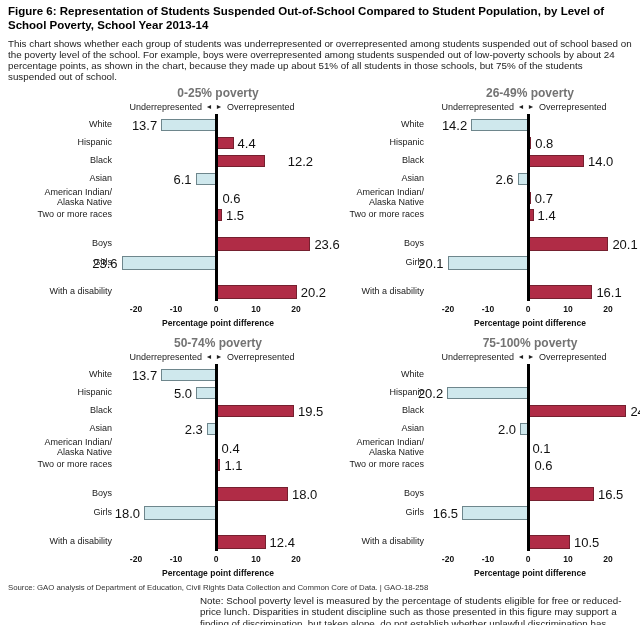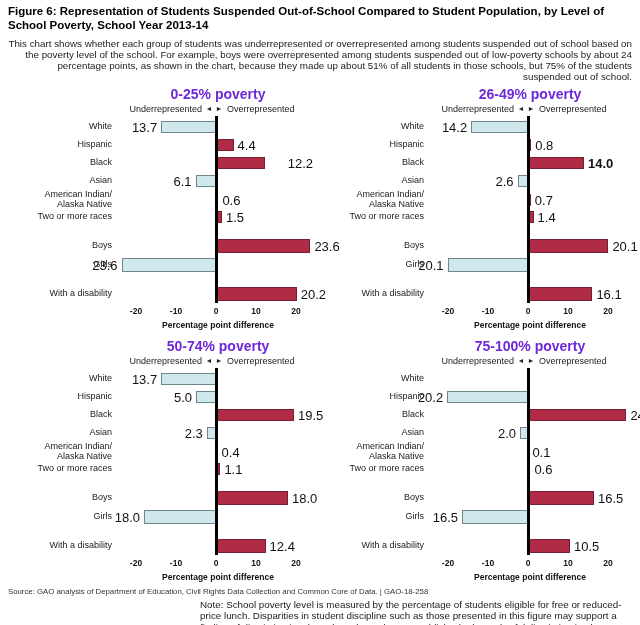--- a/index.html
+++ b/index.html
@@ -1,26 +1,26 @@
 <!DOCTYPE html>
 <html><head>
 <meta charset="utf-8">
 <style>
   * { margin:0; padding:0; box-sizing:border-box; }
   html,body { background:#ffffff; }
   body { width:640px; height:625px; overflow:hidden; font-family:"Liberation Sans", sans-serif; color:#1a1a1a; }
   .page { width:640px; height:625px; padding:5px 8px 0 8px; }
 
   .fig-title { font-size:11.5px; font-weight:bold; line-height:1.2; color:#000; }
-  .fig-desc { margin-top:5px; font-size:9.8px; line-height:1.14; color:#222;text-align:right; }
+  .fig-desc { margin-top:5px; font-size:9.8px; line-height:1.14; color:#222; }
 
   .charts { margin-top:4px; display:grid; grid-template-columns:312px 312px; row-gap:8px; }
   .panel { width:312px; }
 
-  .panel-title { margin-left:108px; width:204px; text-align:center; font-size:14px; font-weight:bold; color:#6d28d9; }
+  .panel-title { margin-left:108px; width:204px; text-align:center; font-size:12px; font-weight:bold; color:#737373; }
   .panel-head-row { margin-left:96px; width:216px; text-align:center; font-size:9px; color:#222; margin-top:2px; margin-bottom:4px; white-space:nowrap; }
   .arrow { font-size:7px; letter-spacing:1px; position:relative; top:-1px; padding:0 1px; }
 
   .rows { position:relative; }
   .zero-line { position:absolute; top:-2px; bottom:0; width:3px; background:#000; }
   .group.gapped { margin-top:10px; }
   .row { display:grid; grid-template-columns:104px 204px; column-gap:4px; align-items:center; height:18px; }
   .row.big { height:19px; }
   .cat { text-align:right; font-size:9px; line-height:1.08; white-space:pre-line; color:#1a1a1a; }
   .plot { position:relative; height:100%; overflow:visible; }
@@ -146,21 +146,21 @@
               <div class="cat">Hispanic</div>
               <div class="plot">
                 <div class="bar pos" style="width: 3.2px; left: 100px;"></div>
                 <div class="val" style="left: 107.2px;">0.8</div>
               </div>
             </div>
             <div class="row">
               <div class="cat">Black</div>
               <div class="plot">
                 <div class="bar pos" style="width: 56px; left: 100px;"></div>
-                <div class="val" style="left: 160px; font-weight: bold;">14.0</div>
+                <div class="val" style="left: 160px;">14.0</div>
               </div>
             </div>
             <div class="row">
               <div class="cat">Asian</div>
               <div class="plot">
                 <div class="bar neg" style="width: 10.4px; left: 89.6px;"></div>
                 <div class="val" style="right: 118.4px;">2.6</div>
               </div>
             </div>
             <div class="row">

